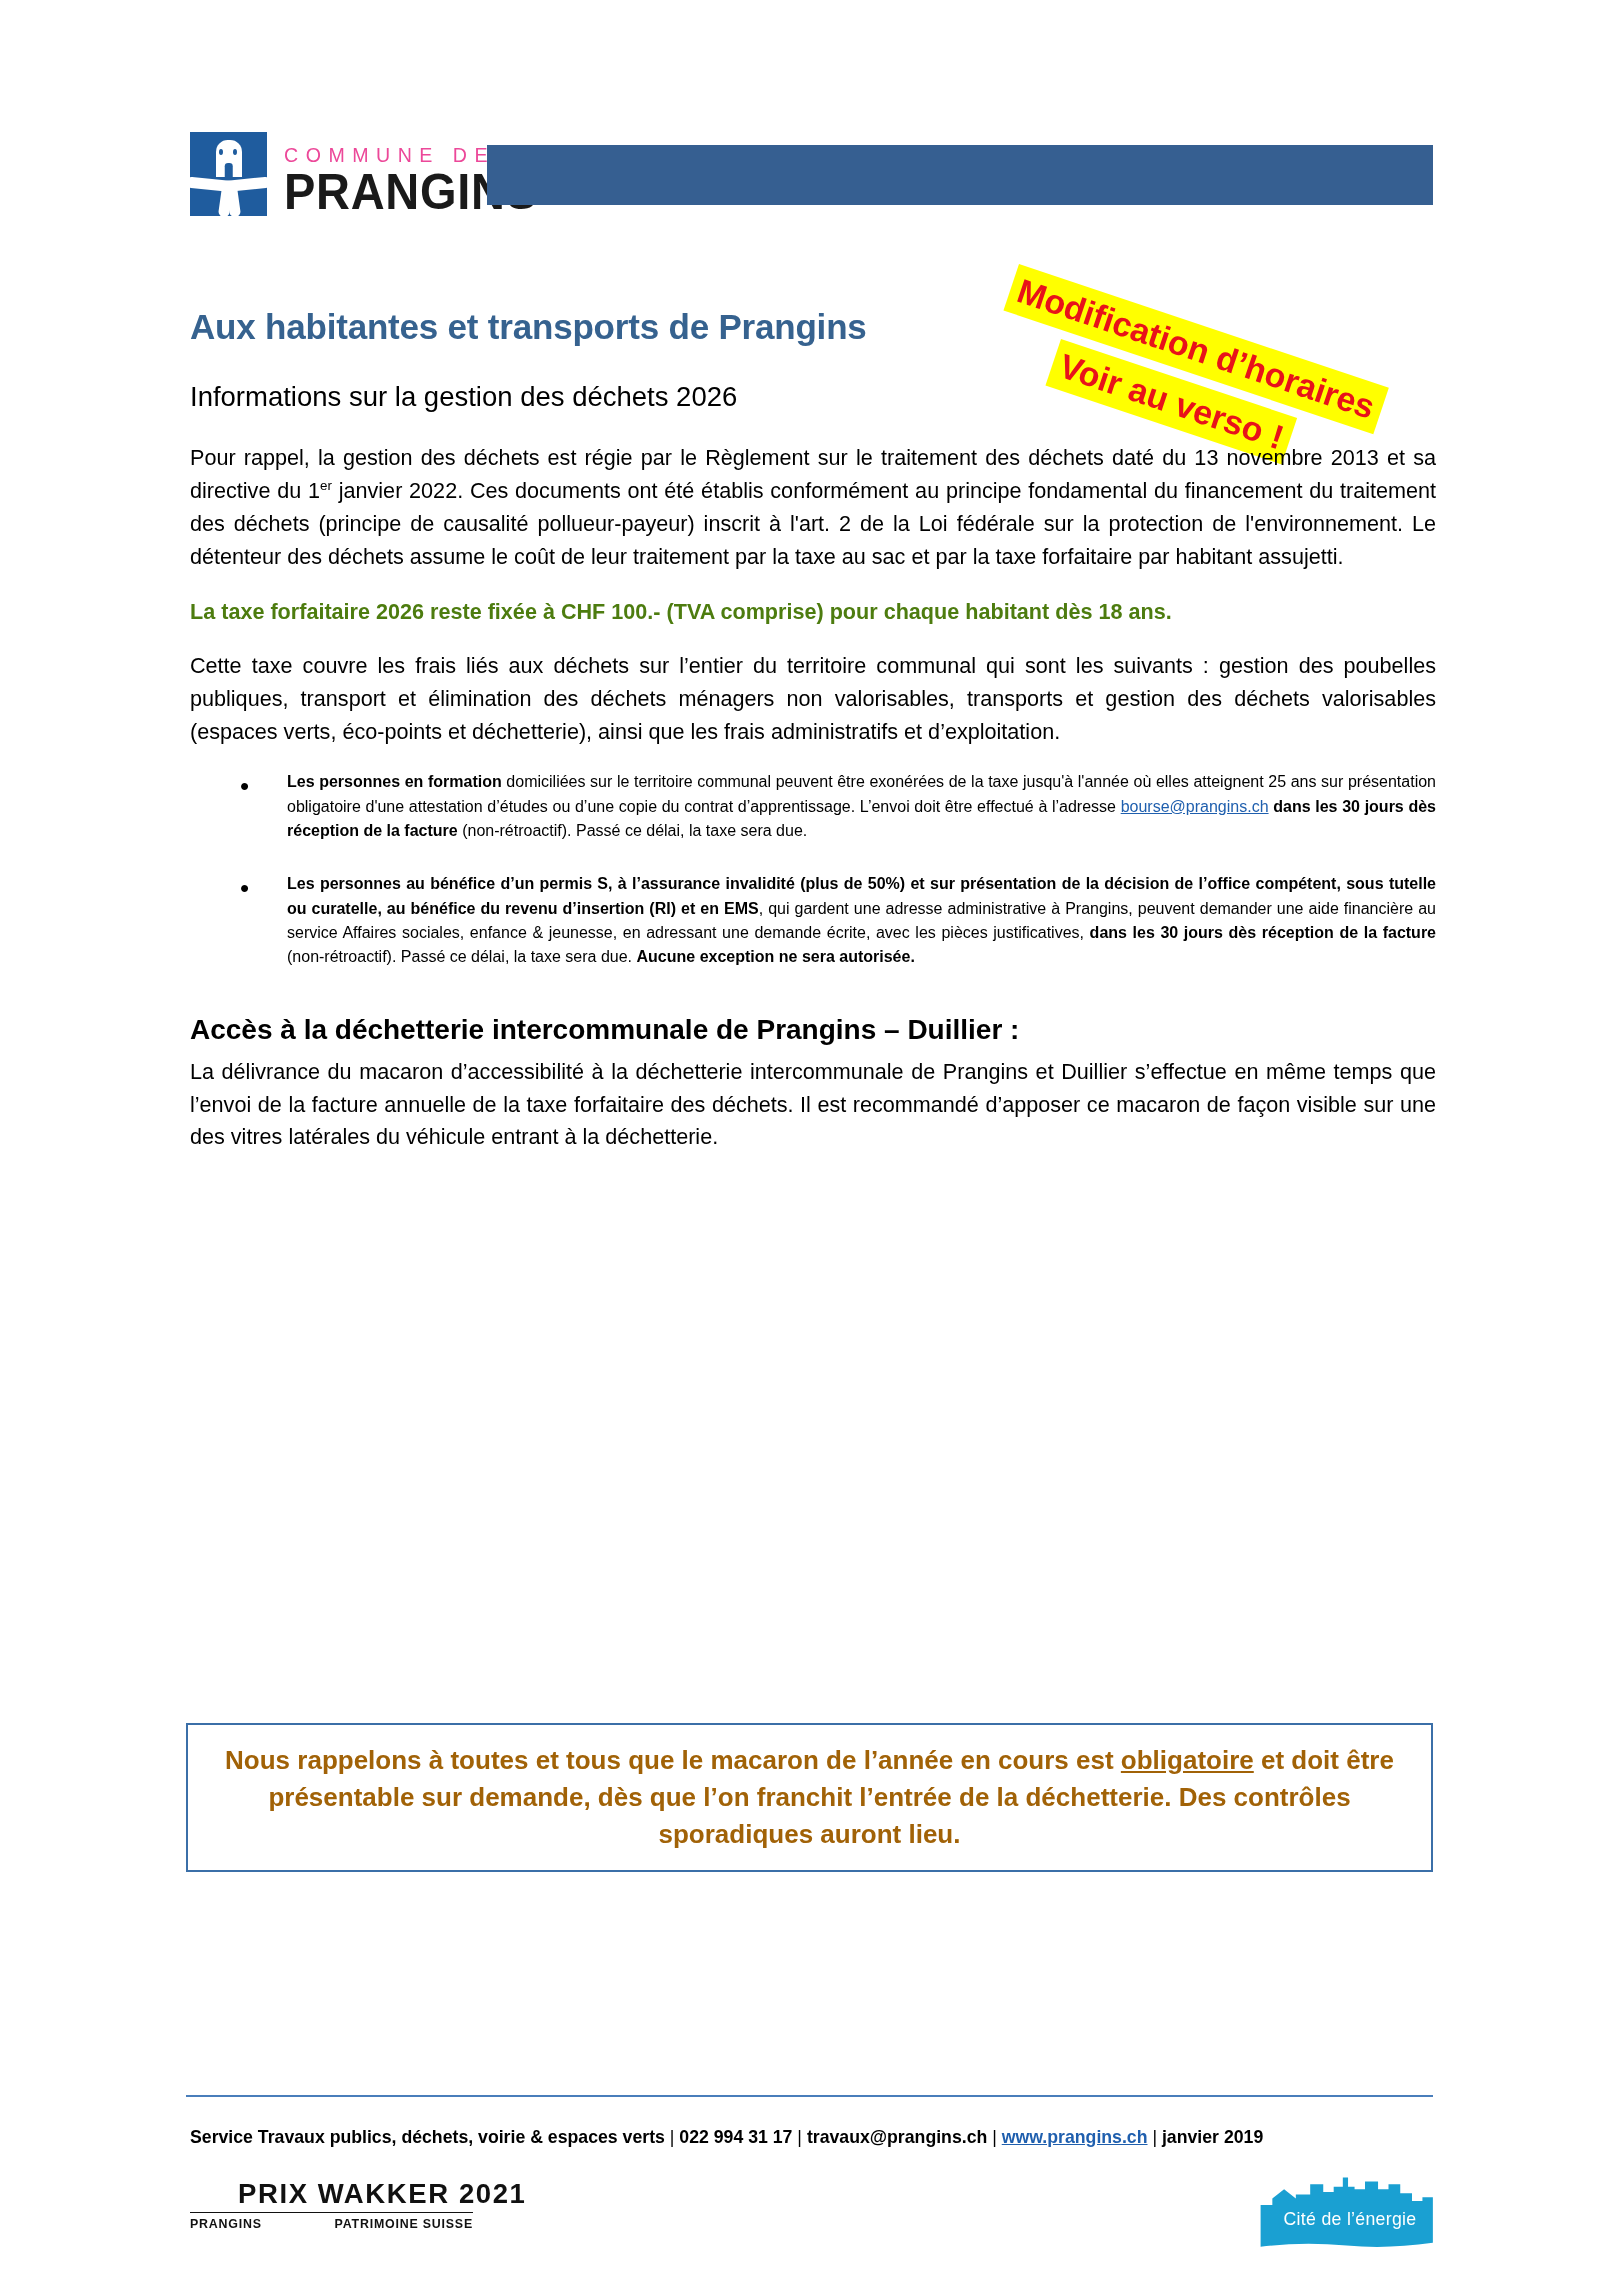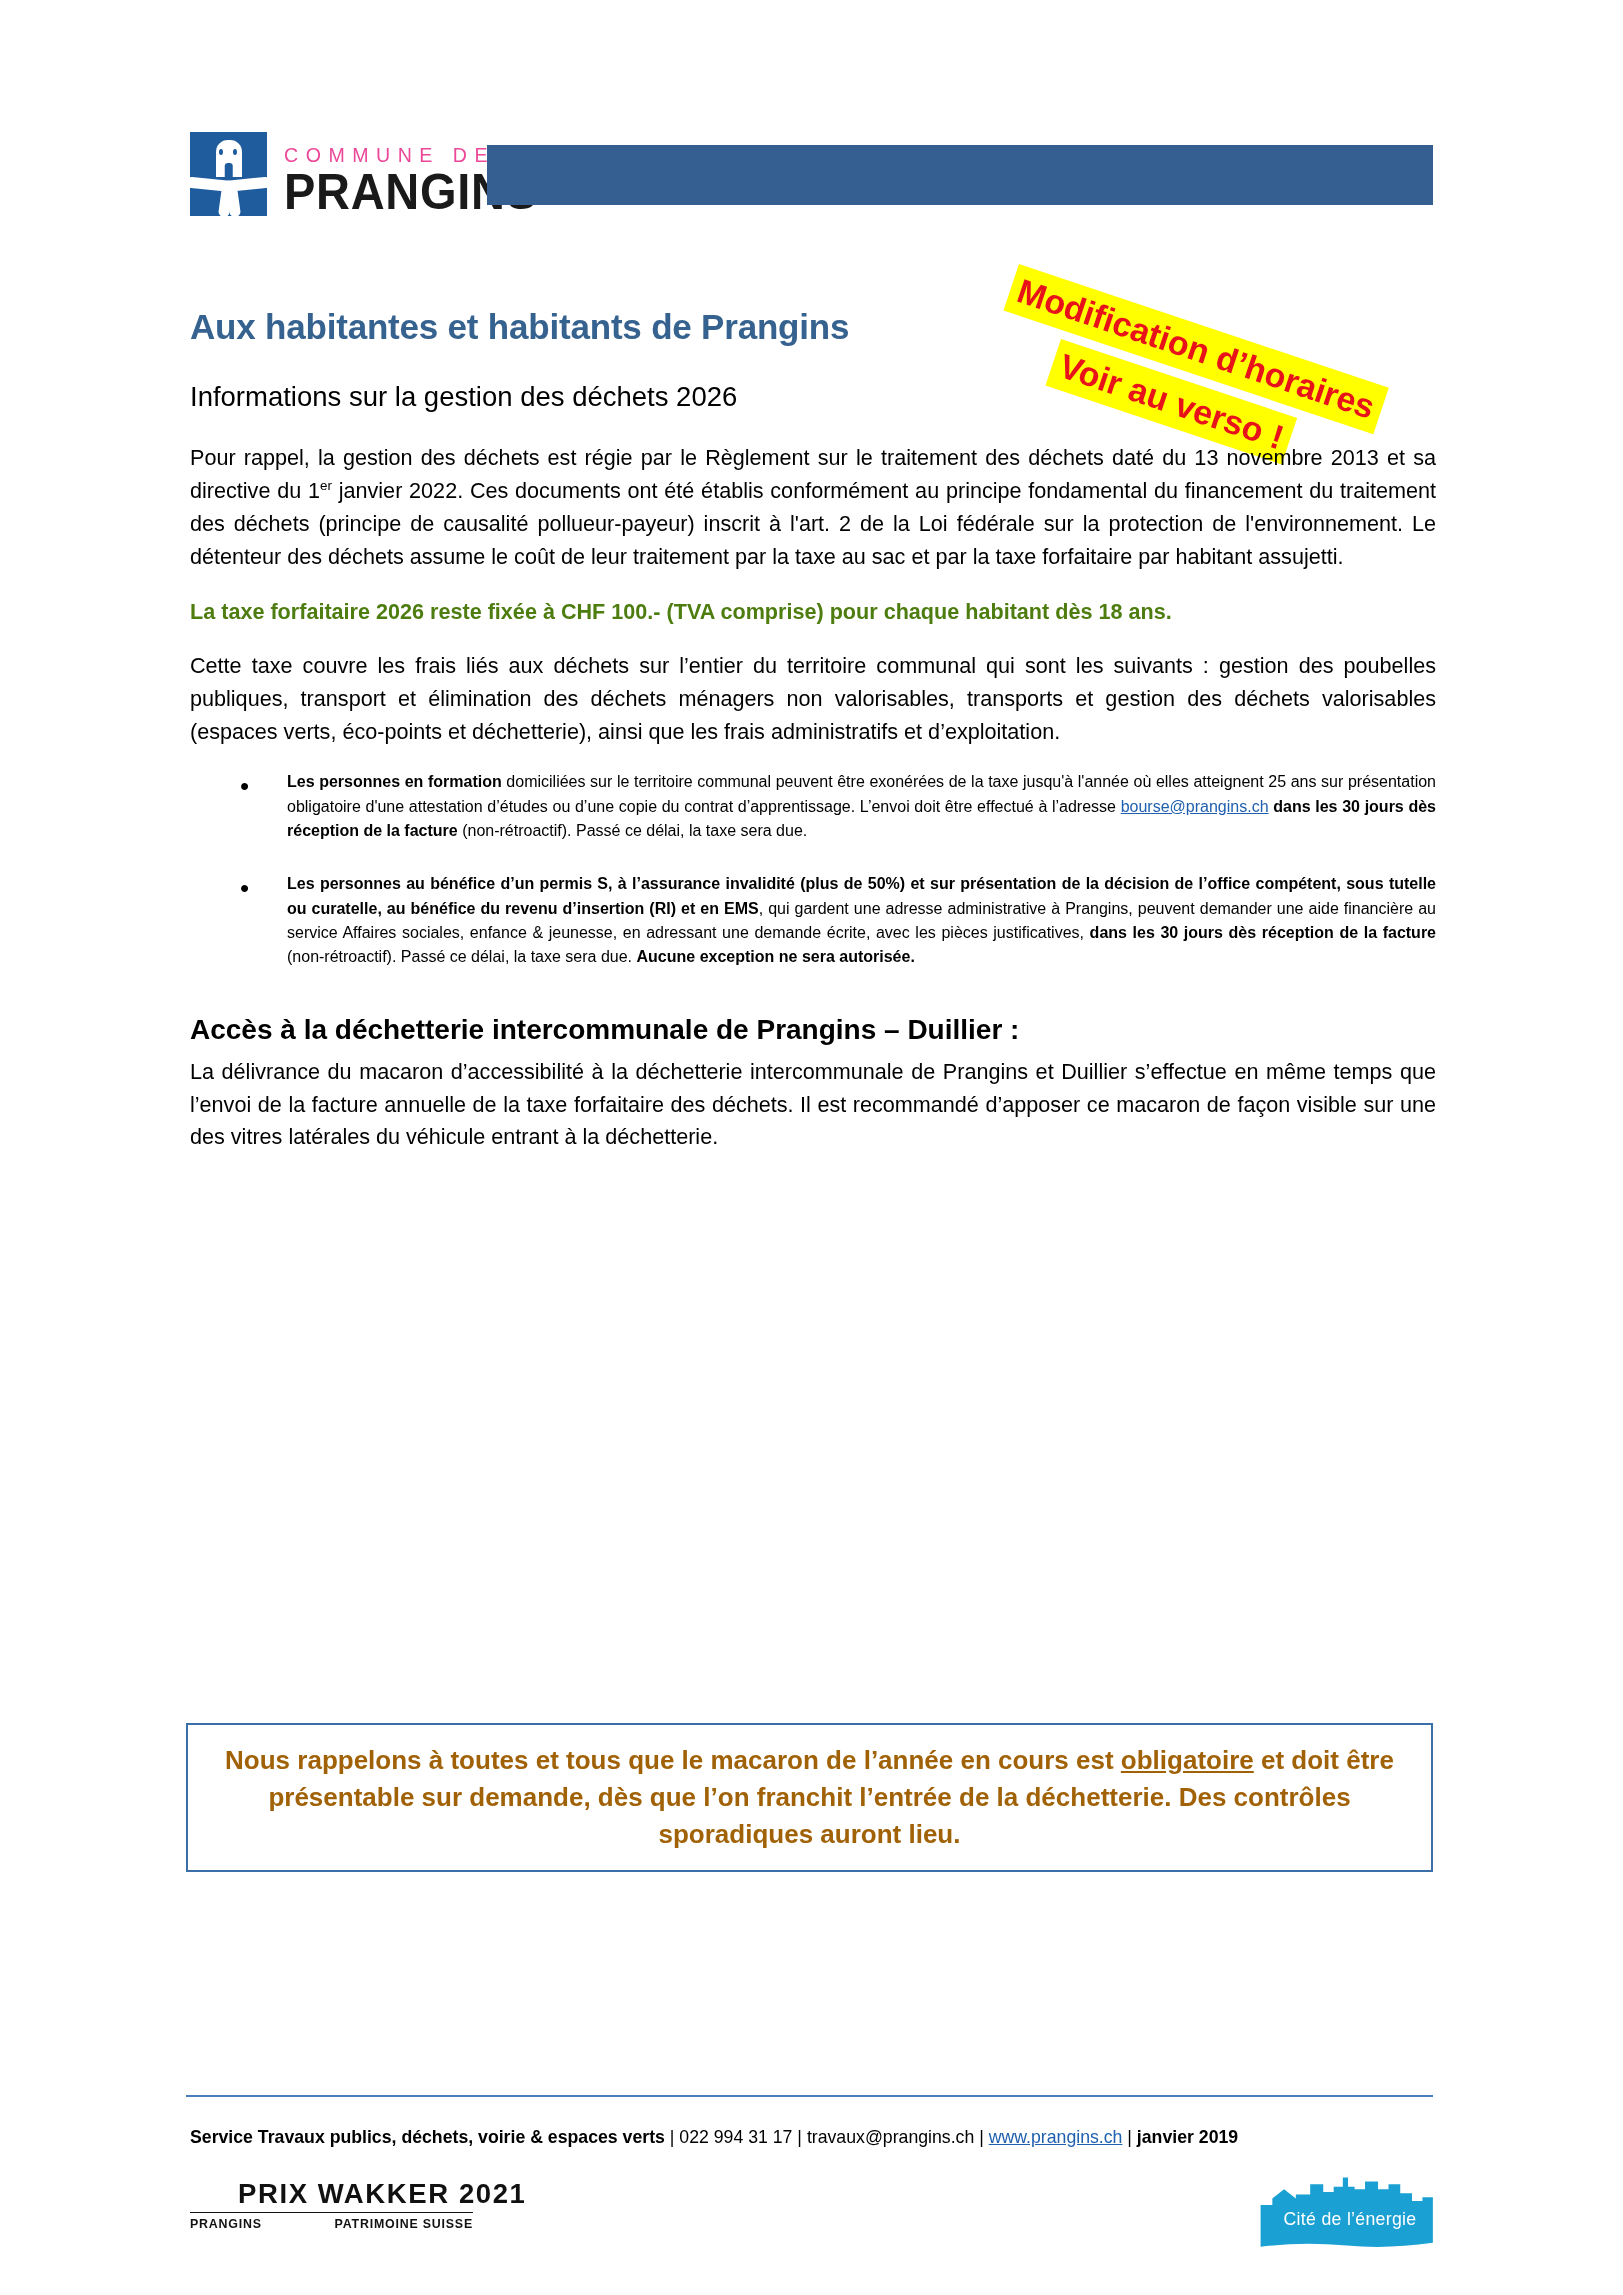--- a/index.html
+++ b/index.html
@@ -277,21 +277,21 @@
     position: absolute;
     left: 190px;
     top: 2125px;
     width: 1249px;
     font-size: 17.7px;
     font-weight: 700;
     line-height: 1.4;
     color: #000000;
     white-space: nowrap;
   }
-  .footer-line .reg { font-weight: 400; }
+  .footer-line .reg { font-weight: 700; }
   .footer-line .sep { font-weight: 400; color: #000; }
 
   
   .wakker {
     position: absolute;
     left: 190px;
     top: 2180px;
     width: 288px;
   }
   .wakker .wk-title {
@@ -364,21 +364,21 @@
   </div>
   <div class="header-bar"></div>
 
   <div class="stamp">
     <span class="l1">Modification d’horaires</span>
     <span class="l2">Voir au verso !</span>
   </div>
 
   <div class="content">
 
-    <h1 class="doc-title">Aux habitantes et habitants de Prangins</h1>
+    <h1 class="doc-title">Aux habitantes et transports de Prangins</h1>
 
     <h2 class="doc-subtitle">Informations sur la gestion des déchets 2026</h2>
 
     <p class="para"><span>Pour rappel, la gestion des déchets est régie par le Règlement sur le traitement des déchets daté du 13 novembre 2013 et sa directive du 1</span><sup class="ord">er</sup><span> janvier 2022. Ces documents ont été établis conformément au principe fondamental du financement du traitement des déchets (principe de causalité pollueur-payeur) inscrit à l'art. 2 de la Loi fédérale sur la protection de l'environnement. Le détenteur des déchets assume le coût de leur traitement par la taxe au sac et par la taxe forfaitaire par habitant assujetti.</span></p>
 
     <p class="bold-line">La taxe forfaitaire 2026 reste fixée à CHF 100.- (TVA comprise) pour chaque habitant dès 18 ans.</p>
 
     <p class="para">Cette taxe couvre les frais liés aux déchets sur l’entier du territoire communal qui sont les suivants : gestion des poubelles publiques, transport et élimination des déchets ménagers non valorisables, transports et gestion des déchets valorisables (espaces verts, éco-points et déchetterie), ainsi que les frais administratifs et d’exploitation.</p>
 
     <ul class="bullets">

